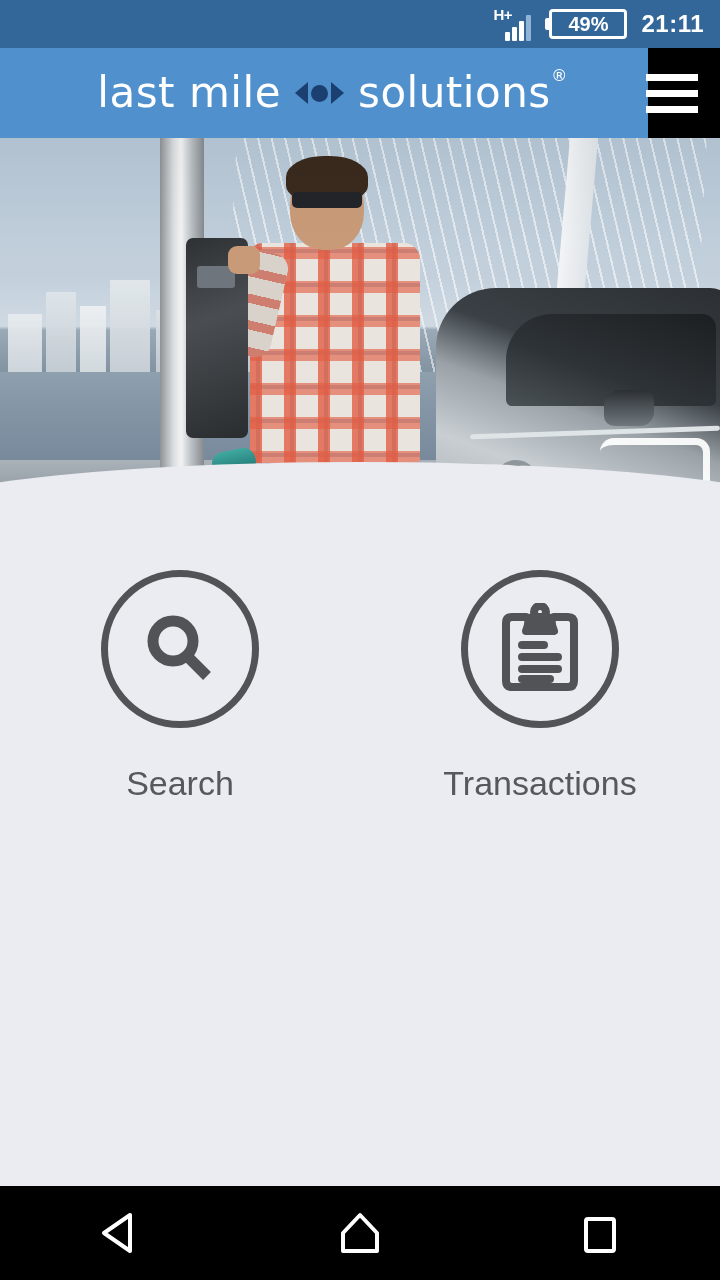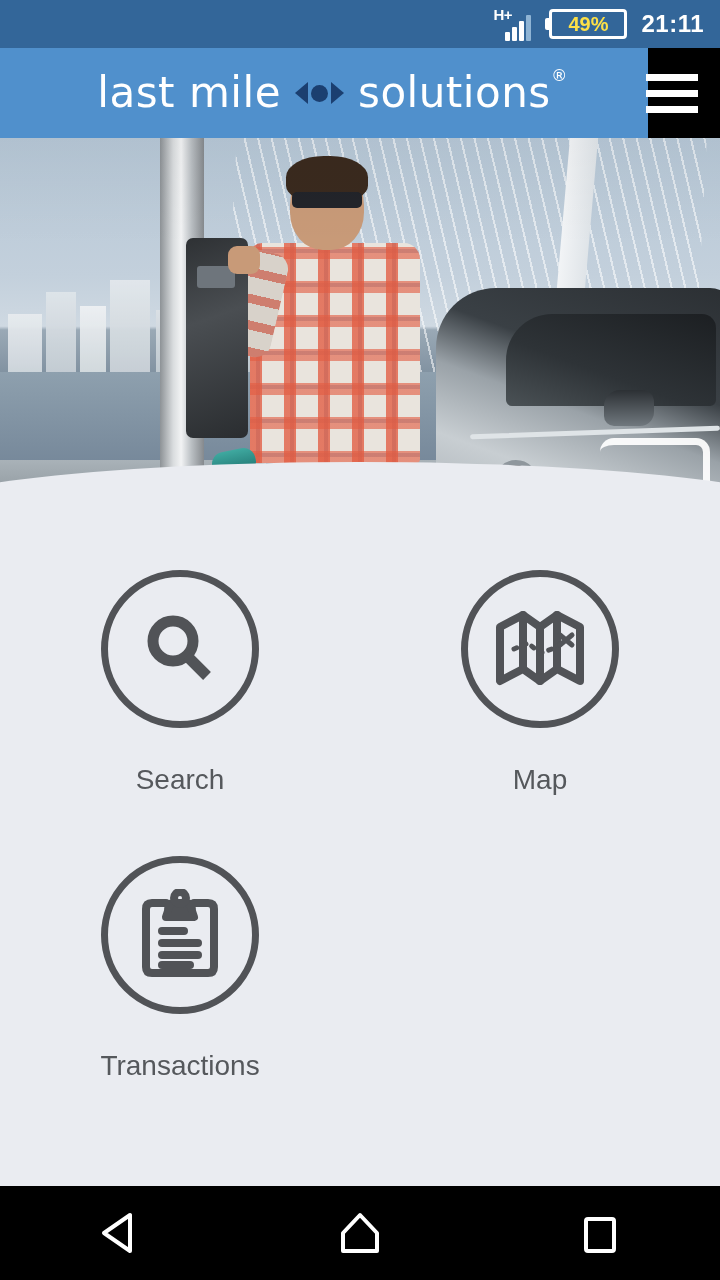--- a/index.html
+++ b/index.html
@@ -31,21 +31,21 @@
   .battery{ position:relative; display:flex; align-items:center; height:30px; }
   .battery .nub{
     width:5px; height:12px; background:#fff;
     border-radius:2px 0 0 2px; margin-right:-1px;
   }
   .battery .shell{
     border:3px solid #fff; border-radius:4px;
     height:30px; min-width:78px; padding:0 5px;
     display:flex; align-items:center; justify-content:center;
   }
-  .battery .pct{ font-size:20px; font-weight:bold; color:#fde047; line-height:1; }
+  .battery .pct{ font-size:20px; font-weight:bold; color:#ffffff; line-height:1; }
 
   .clock{ font-size:24px; font-weight:bold; color:#fff; line-height:1; letter-spacing:.5px; }
 
   
   .header{
     position:absolute; top:48px; left:0; width:648px; height:90px;
     background:#5090cc; display:flex; align-items:center; justify-content:center;
   }
   .logo{
     position:relative; display:flex; align-items:center; gap:14px;
@@ -210,21 +210,21 @@
     position:absolute; left:0; top:108px; width:720px;
     display:grid; grid-template-columns:1fr 1fr; row-gap:60px;
   }
   .tile{ display:flex; flex-direction:column; align-items:center; }
   .circle{
     width:158px; height:158px; border-radius:50%;
     border:7px solid #515357;
     display:flex; align-items:center; justify-content:center;
   }
   .tile-label{
-    margin-top:36px; font-size:28px; color:#55585c;
+    margin-top:36px; font-size:34px; color:#55585c;
     font-family:"Liberation Sans", sans-serif;
   }
 
   
   .navbar{
     position:absolute; left:0; bottom:0; width:720px; height:94px;
     background:#000; display:flex; align-items:center; justify-content:space-around;
   }
   .navbar .btn{ width:120px; height:94px; display:flex; align-items:center; justify-content:center; }
 </style>
@@ -307,33 +307,20 @@
           <div class="circle">
             <svg width="86" height="86" viewBox="0 0 86 86" fill="none" stroke="#515357" stroke-width="11">
               <circle cx="36" cy="35" r="20"></circle>
               <line x1="50" y1="50" x2="70" y2="70" stroke-linecap="butt"></line>
             </svg>
           </div>
           <div class="tile-label">Search</div>
         </div>
 
 
-        <div class="tile">
-          <div class="circle">
-            <svg width="92" height="88" viewBox="0 0 92 88" fill="none" stroke="#515357" stroke-width="8" stroke-linejoin="round" stroke-linecap="round">
-              <path d="M6 22 L29 10 L46 22 L63 10 L86 22 V76 L63 64 L46 76 L29 64 L6 76 Z"></path>
-              <line x1="29" y1="10" x2="29" y2="64"></line>
-              <line x1="46" y1="22" x2="46" y2="76"></line>
-              <line x1="63" y1="10" x2="63" y2="64"></line>
-              <path d="M20 44 L34 38 L46 48 L58 44 L72 35" stroke-width="5" stroke-dasharray="3 7"></path>
-              <path d="M66 30 L78 40 M78 30 L66 40" stroke-width="5"></path>
-            </svg>
-          </div>
-          <div class="tile-label">Map</div>
-        </div>
 
         <div class="tile">
           <div class="circle">
             <svg width="84" height="92" viewBox="0 0 84 92" fill="none" stroke="#515357" stroke-width="8" stroke-linejoin="round" stroke-linecap="round">
               <path d="M28 14 H14 Q8 14 8 20 V78 Q8 84 14 84 H70 Q76 84 76 78 V20 Q76 14 70 14 H56"></path>
               <path d="M30 22 Q30 14 36 14 H48 Q54 14 54 22 L56 28 H28 Z" fill="#515357"></path>
               <circle cx="42" cy="9" r="6"></circle>
               <line x1="24" y1="42" x2="46" y2="42"></line>
               <line x1="24" y1="54" x2="60" y2="54"></line>
               <line x1="24" y1="66" x2="60" y2="66"></line>

